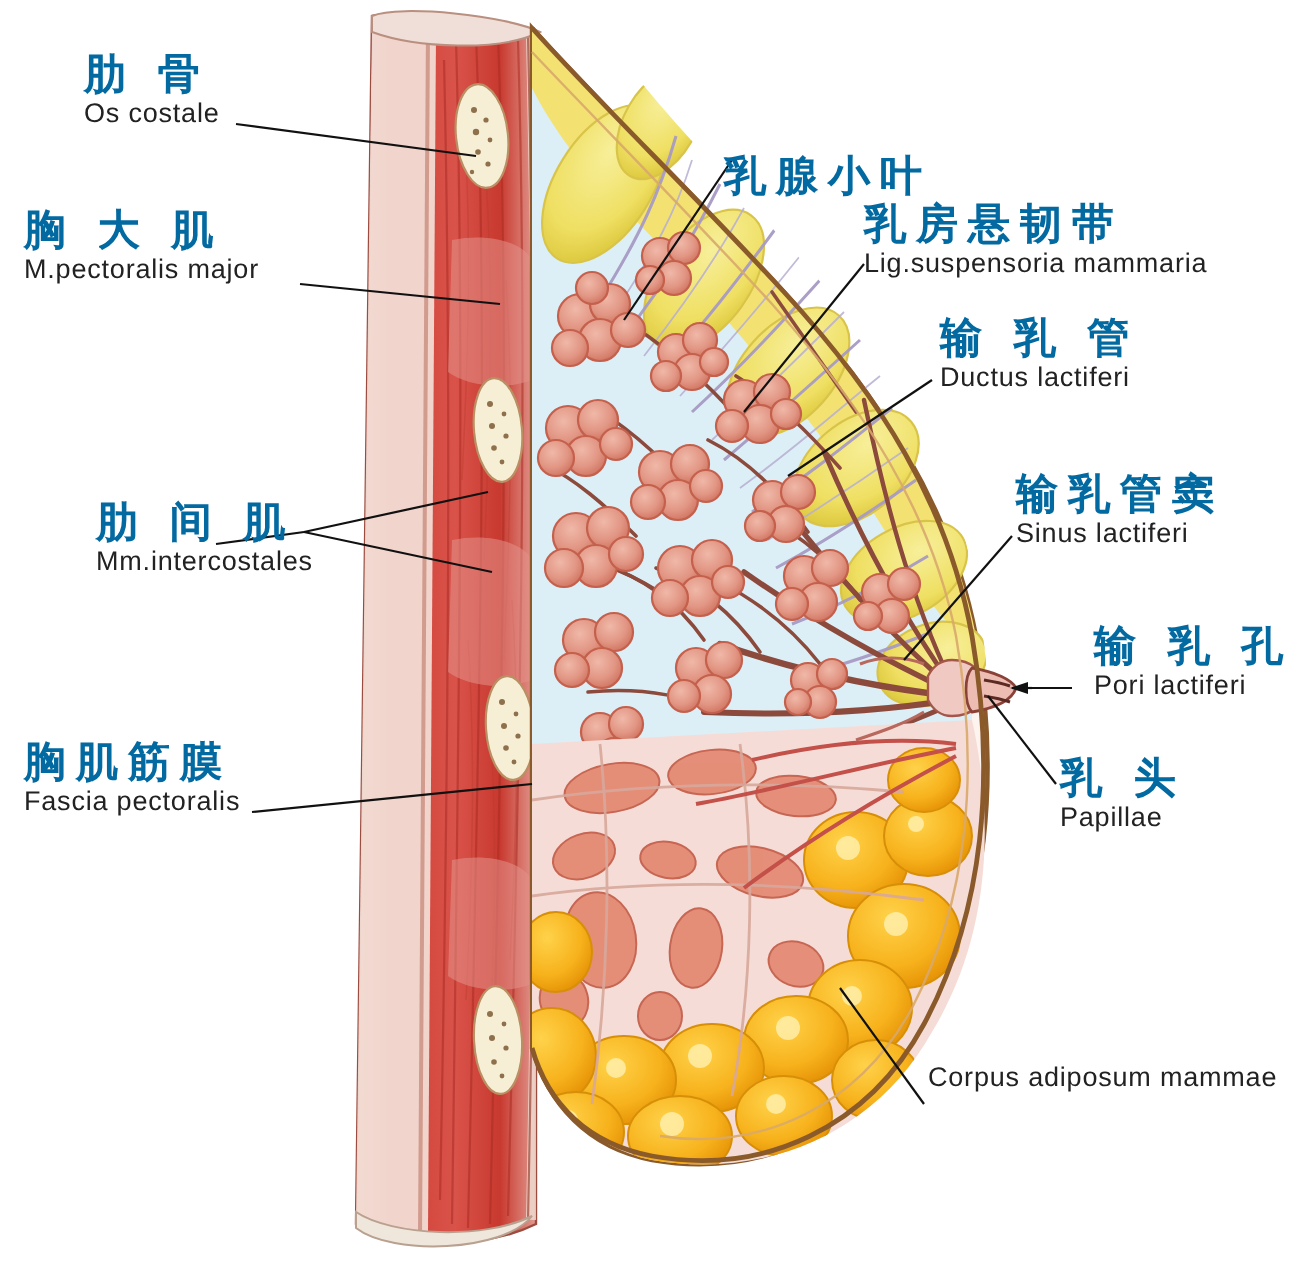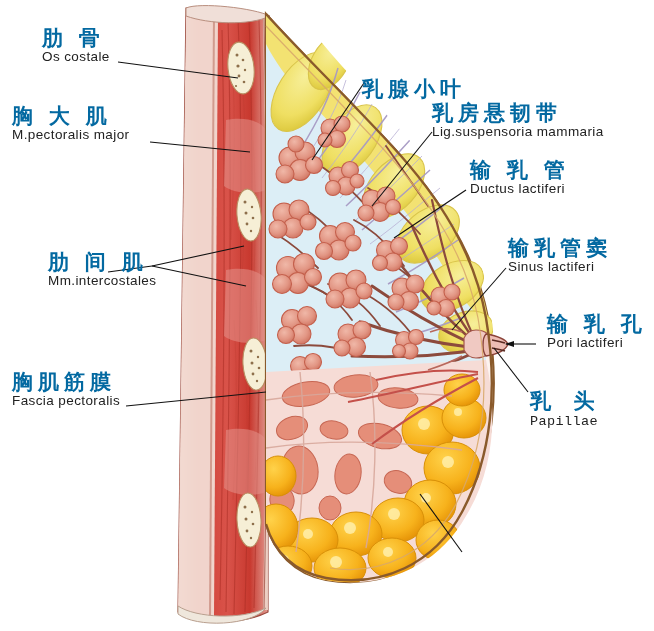--- a/index.html
+++ b/index.html
@@ -24,21 +24,21 @@
   
   #lb-rib        {left:42px; top:28px;}
   #lb-pect       {left:12px; top:106px;}
   #lb-inter      {left:24px; top:252px;margin-left:24px;}
   #lb-fascia     {left:12px; top:372px;}
   #lb-lobuli     {left:362px;top:36px;margin-top:43px;}
   #lb-lig        {left:432px;top:103px;}
   #lb-ductus     {left:470px;top:160px;}
   #lb-sinus      {left:508px;top:238px;}
   #lb-pori       {left:547px;top:314px;}
-  #lb-papillae   {left:530px;top:393px;font-family:Liberation Mono, monospace;}
+  #lb-papillae   {left:530px;top:380px;}
   #lb-corpus     {left:464px;top:530px;}
 </style>
 </head>
 <body>
 
 <div id="stage">
 
   <svg id="art" viewBox="0 0 654 631">
     <defs>
       <clipPath id="clip-breast">
@@ -519,15 +519,16 @@
     <div class="cn">输 乳 孔</div>
     <div class="la">Pori lactiferi</div>
   </div>
 
   <div class="label right" id="lb-papillae">
     <div class="cn">乳  头</div>
     <div class="la">Papillae</div>
   </div>
 
   <div class="label right" id="lb-corpus">
+    <div class="la">Corpus adiposum mammae</div>
   </div>
 
 </div>
 
 </body></html>

